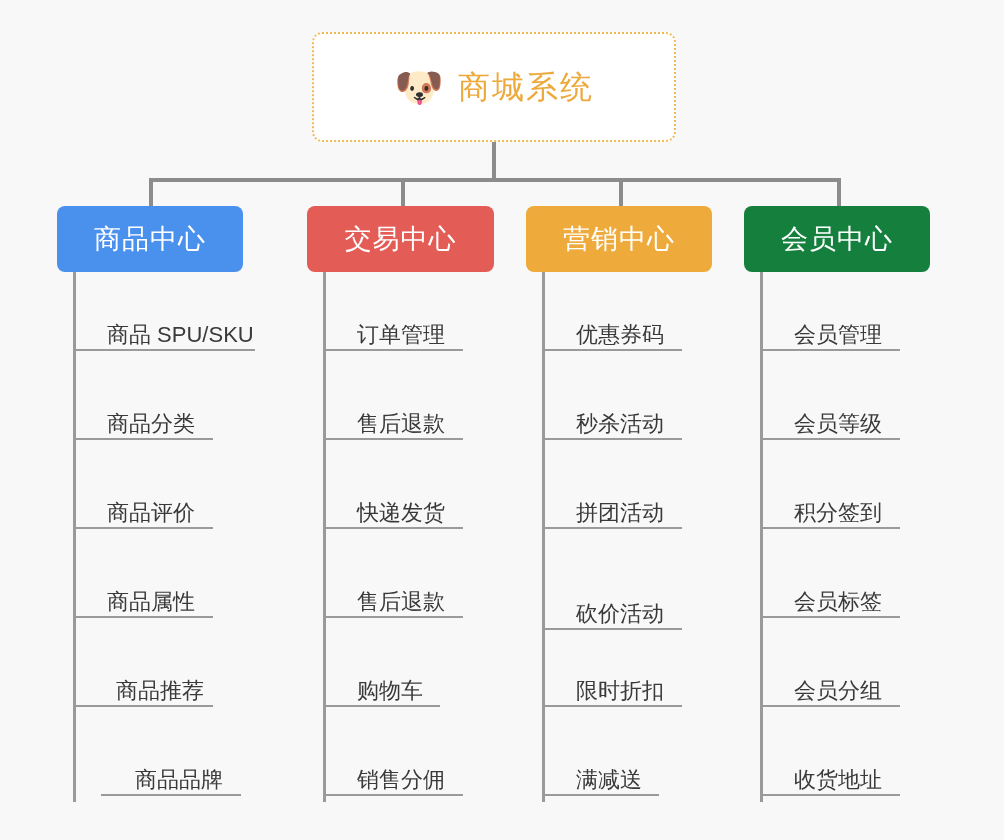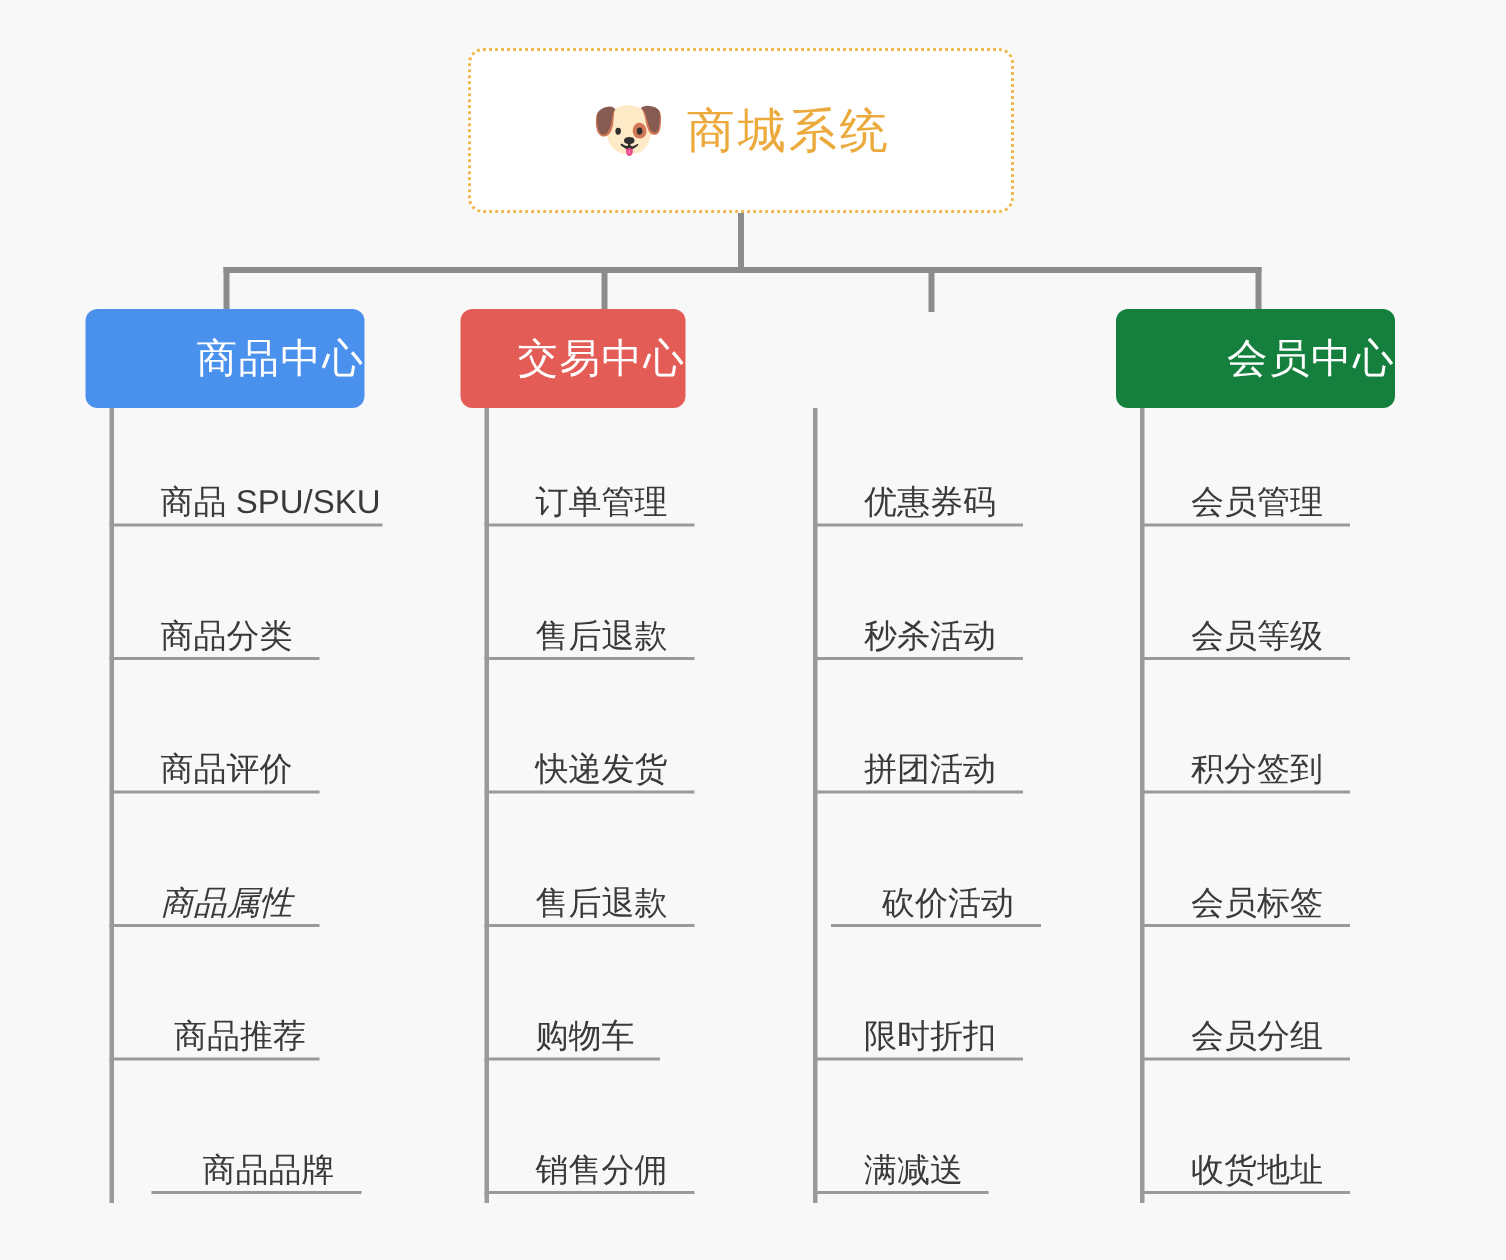--- a/index.html
+++ b/index.html
@@ -57,21 +57,21 @@
   .conn-h { height: 4px; }
 
   
   .cat-box {
     position: absolute;
     height: 66px;
     box-sizing: border-box;
     border-radius: 8px;
     display: flex;
     align-items: center;
-    justify-content: flex-end;
+    justify-content: center;
   }
   .cat-label {
     color: #ffffff;
     font-size: 27px;
     letter-spacing: 1px;
     line-height: 1;
     white-space: nowrap;
   }
 
   
@@ -117,22 +117,25 @@
   <div class="conn conn-v" style="left:492px; top:142px; height:38px;"></div>
   <div class="conn conn-h" style="left:149px; top:178px; width:692px;"></div>
   <div class="conn conn-v" style="left:149px; top:178px; height:30px;"></div>
   <div class="conn conn-v" style="left:401px; top:178px; height:30px;"></div>
   <div class="conn conn-v" style="left:619px; top:178px; height:30px;"></div>
   <div class="conn conn-v" style="left:837px; top:178px; height:30px;"></div>
 
   <div class="cat-box" style="left: 57px; top: 206px; width: 186px; background: rgb(74, 144, 237);">
     <span class="cat-label">商品中心</span>
   </div>
-  <div class="cat-box" style="left: 307px; top: 206px; width: 150px; background: rgb(228, 92, 86);">
+  <div class="cat-box" style="left: 307px; top: 206px; width: 187px; background: rgb(228, 92, 86);">
     <span class="cat-label">交易中心</span>
+  </div>
+  <div class="cat-box" style="left: 526px; top: 206px; width: 186px; background: rgb(238, 171, 60);">
+    <span class="cat-label">营销中心</span>
   </div>
   <div class="cat-box" style="left: 744px; top: 206px; width: 186px; background: #15803d;">
     <span class="cat-label">会员中心</span>
   </div>
 
   <div class="branch" style="left:73px;">
     <div class="spine" style="height:530px;"></div>
   </div>
   <div class="branch" style="left:323px;">
     <div class="spine" style="height:530px;"></div>
@@ -147,21 +150,21 @@
   <div id="leaf-layer">
       <div class="leaf" style="position: absolute; left: 73px; top: 305px; width: 182px;">
         <span class="leaf-label">商品 SPU/SKU</span>
       </div>
       <div class="leaf" style="position: absolute; left: 73px; top: 394px; width: 140px;">
         <span class="leaf-label">商品分类</span>
       </div>
       <div class="leaf" style="position: absolute; left: 73px; top: 483px; width: 140px;">
         <span class="leaf-label">商品评价</span>
       </div>
-      <div class="leaf" style="position: absolute; left: 73px; top: 572px; width: 140px; font-style: italic;">
+      <div class="leaf" style="position: absolute; left: 73px; top: 572px; width: 140px;">
         <span class="leaf-label">商品属性</span>
       </div>
       <div class="leaf" style="position: absolute; left: 73px; top: 661px; width: 140px; padding-left: 43px;">
         <span class="leaf-label">商品推荐</span>
       </div>
       <div class="leaf" style="position: absolute; left: 73px; top: 750px; width: 140px; margin-left: 28px;">
         <span class="leaf-label">商品品牌</span>
       </div>
       <div class="leaf" style="position: absolute; left: 323px; top: 305px; width: 140px;">
         <span class="leaf-label">订单管理</span>
@@ -183,21 +186,21 @@
       </div>
       <div class="leaf" style="position: absolute; left: 542px; top: 305px; width: 140px;">
         <span class="leaf-label">优惠券码</span>
       </div>
       <div class="leaf" style="position: absolute; left: 542px; top: 394px; width: 140px;">
         <span class="leaf-label">秒杀活动</span>
       </div>
       <div class="leaf" style="position: absolute; left: 542px; top: 483px; width: 140px;">
         <span class="leaf-label">拼团活动</span>
       </div>
-      <div class="leaf" style="position: absolute; left: 542px; top: 572px; width: 140px; margin-left: 12px;">
+      <div class="leaf" style="position: absolute; left: 542px; top: 584px; width: 140px;">
         <span class="leaf-label">砍价活动</span>
       </div>
       <div class="leaf" style="position: absolute; left: 542px; top: 661px; width: 140px;">
         <span class="leaf-label">限时折扣</span>
       </div>
       <div class="leaf" style="position: absolute; left: 542px; top: 750px; width: 117px;">
         <span class="leaf-label">满减送</span>
       </div>
       <div class="leaf" style="position: absolute; left: 760px; top: 305px; width: 140px;">
         <span class="leaf-label">会员管理</span>

